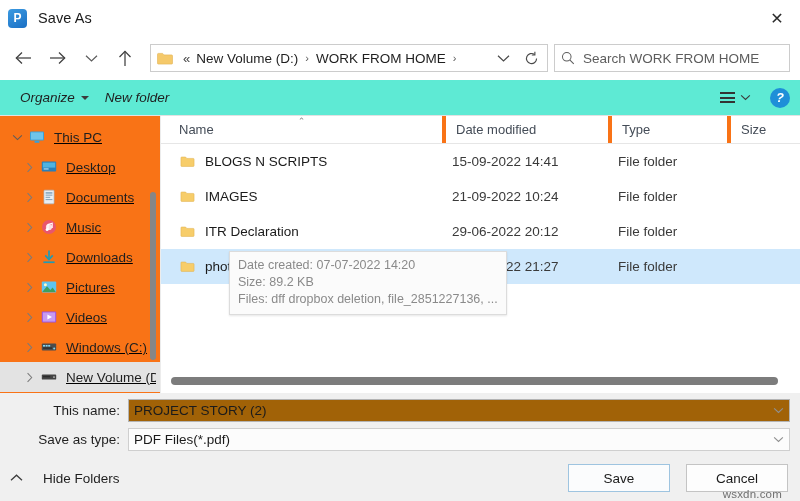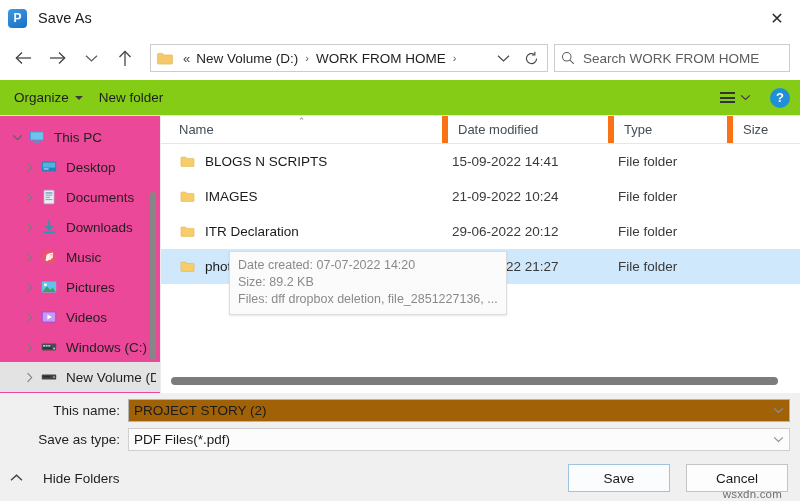--- a/index.html
+++ b/index.html
@@ -134,25 +134,26 @@
     color: #5d5d5d;
     margin-left: 8px;
     white-space: nowrap;
     overflow: hidden;
   }
 
   
   .commandbar {
     height: 36px;
     flex: 0 0 36px;
-    background: #84cc16;
-    display: flex;
-    align-items: center;
-    padding: 0 10px 0 14px;
+    background: #5eead4;
+    display: flex;
+    align-items: center;
+    padding: 0 10px 0 20px;
     border-bottom: 1px solid #e2e2e2;
+    font-style: italic;
   }
   .cmd-item {
     font-size: 13.5px;
     color: #1f1f1f;
     display: flex;
     align-items: center;
     gap: 6px;
     padding: 4px 8px;
     cursor: default;
   }
@@ -186,24 +187,25 @@
   
   .body {
     flex: 1 1 auto;
     display: flex;
     background: #ffffff;
     min-height: 0;
     position: relative;
   }
   .sidebar {
     flex: 0 0 160px;
-    background: #ec4899;
+    background: #f97316;
     position: relative;
     padding-top: 6px;
     overflow: hidden;
+    text-decoration: underline;
   }
   .tree-item {
     height: 30px;
     display: flex;
     align-items: center;
     font-size: 13.5px;
     color: #1f1f1f;
     white-space: nowrap;
     cursor: default;
     padding-right: 4px;
@@ -258,21 +260,21 @@
     font-size: 13px;
     color: #444c57;
     border-bottom: 1px solid #e6e6e6;
     position: relative;
   }
   .col-header .ch {
     height: 100%;
     display: flex;
     align-items: center;
     padding-left: 10px;
-    border-left: 6px solid #f97316;
+    border-left: 4px solid #f97316;
     position: relative;
   }
   .col-header .ch:first-child { border-left: 0; padding-left: 18px; }
   .sort-arrow {
     position: absolute;
     top: 1px;
     left: 50%;
     transform: translateX(-50%);
     color: #8a8a8a;
     font-size: 9px;
@@ -570,42 +572,42 @@
             <span class="tw-label">Documents</span>
           </div>
           <div class="tree-item lvl1">
             <span class="tw-expander">
               <svg width="7" height="11" viewBox="0 0 8 12">
                 <path d="M1.8 1 L6.5 6 L1.8 11" fill="none" stroke="#7a7a7a" stroke-width="1.2"></path>
               </svg>
             </span>
             <span class="tw-icon">
               <svg width="16" height="16" viewBox="0 0 16 16">
-                <path d="M8 1.4 L8 9.6" stroke="#1f9bb5" stroke-width="1.7" fill="none"></path>
-                <path d="M4.2 6.4 L8 10.4 L11.8 6.4" stroke="#1f9bb5" stroke-width="1.7" fill="none"></path>
-                <rect x="2.4" y="12.4" width="11.2" height="1.7" fill="#1f9bb5"></rect>
-              </svg>
-            </span>
-            <span class="tw-label">Downloads</span>
-          </div>
-          <div class="tree-item lvl1">
-            <span class="tw-expander">
-              <svg width="7" height="11" viewBox="0 0 8 12">
-                <path d="M1.8 1 L6.5 6 L1.8 11" fill="none" stroke="#7a7a7a" stroke-width="1.2"></path>
-              </svg>
-            </span>
-            <span class="tw-icon">
-              <svg width="16" height="16" viewBox="0 0 16 16">
                 <circle cx="8" cy="8" r="7" fill="#e8566d"></circle>
                 <circle cx="8" cy="8" r="3.1" fill="#fbdfe4"></circle>
                 <path d="M7 10.4 V5.4 L11.2 4.2 V9" fill="none" stroke="#fff" stroke-width="1.1"></path>
                 <circle cx="6.1" cy="10.5" r="1.5" fill="#fff"></circle>
               </svg>
             </span>
             <span class="tw-label">Music</span>
+          </div>
+          <div class="tree-item lvl1">
+            <span class="tw-expander">
+              <svg width="7" height="11" viewBox="0 0 8 12">
+                <path d="M1.8 1 L6.5 6 L1.8 11" fill="none" stroke="#7a7a7a" stroke-width="1.2"></path>
+              </svg>
+            </span>
+            <span class="tw-icon">
+              <svg width="16" height="16" viewBox="0 0 16 16">
+                <path d="M8 1.4 L8 9.6" stroke="#1f9bb5" stroke-width="1.7" fill="none"></path>
+                <path d="M4.2 6.4 L8 10.4 L11.8 6.4" stroke="#1f9bb5" stroke-width="1.7" fill="none"></path>
+                <rect x="2.4" y="12.4" width="11.2" height="1.7" fill="#1f9bb5"></rect>
+              </svg>
+            </span>
+            <span class="tw-label">Downloads</span>
           </div>
           <div class="tree-item lvl1">
             <span class="tw-expander">
               <svg width="7" height="11" viewBox="0 0 8 12">
                 <path d="M1.8 1 L6.5 6 L1.8 11" fill="none" stroke="#7a7a7a" stroke-width="1.2"></path>
               </svg>
             </span>
             <span class="tw-icon">
               <svg width="16" height="16" viewBox="0 0 16 16">
                 <rect x="0.8" y="2.4" width="14.4" height="11.2" rx="1" fill="#5fc3ef"></rect>

